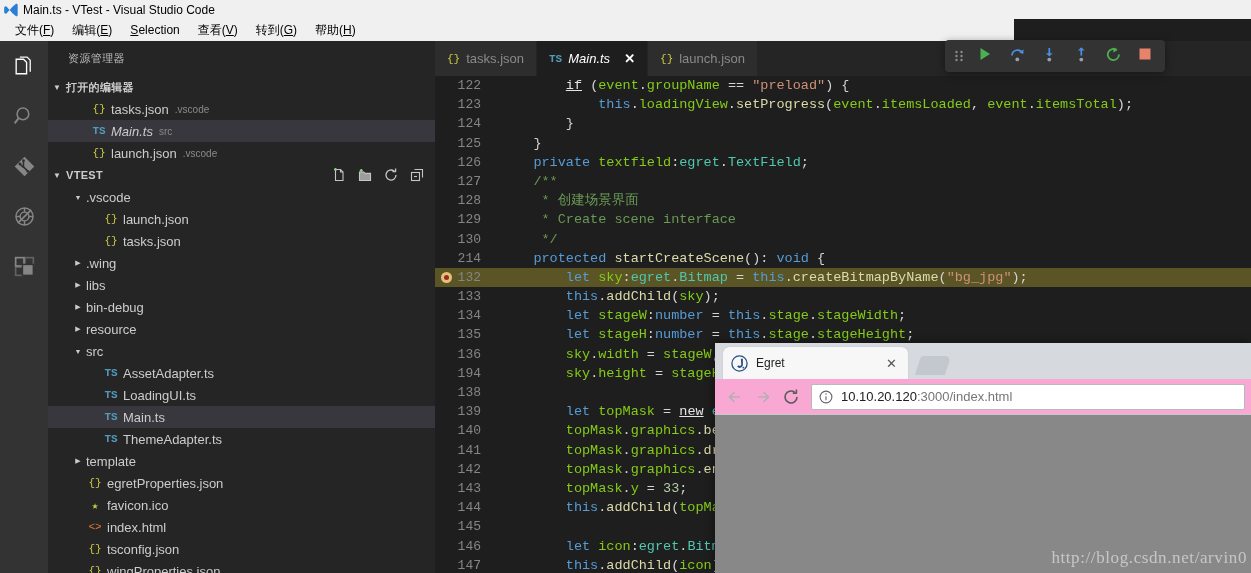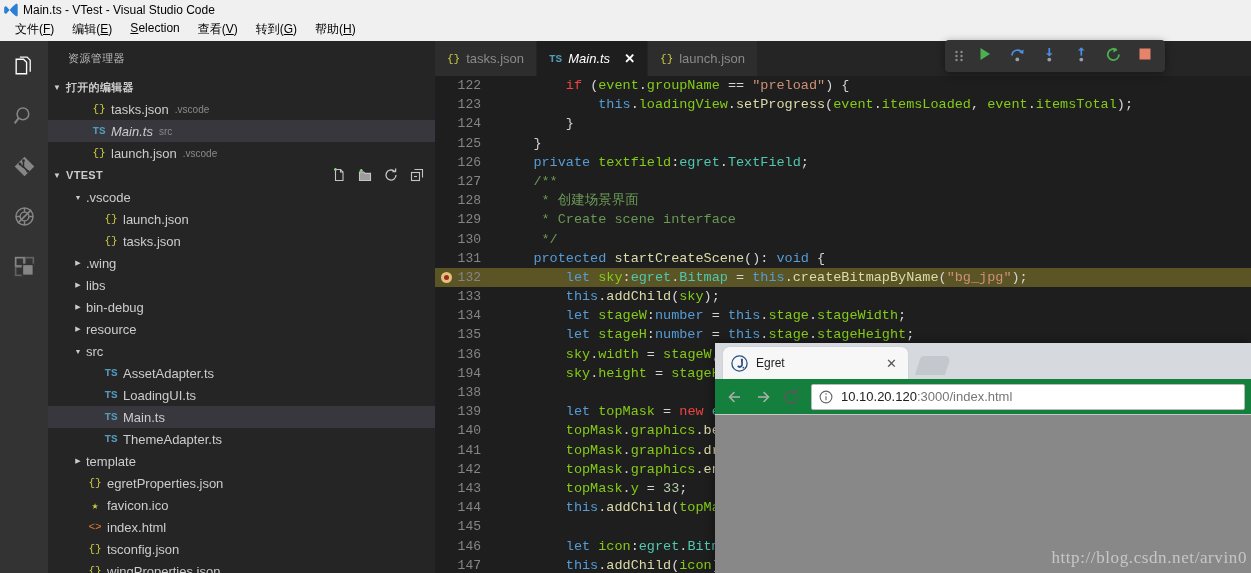--- a/index.html
+++ b/index.html
@@ -15,22 +15,22 @@
   
   .titlebar {
     position: absolute; top: 0; left: 0; width: 1251px; height: 19px;
     background: #f0f0f0; display: flex; align-items: center; padding-left: 3px; text-align: right;
   }
   .titlebar .logo { width: 16px; height: 16px; margin-right: 4px; flex: none; }
   .titlebar .ttl { font-size: 12px; color: #000; white-space: nowrap; }
 
   
   .menubar {
-    position: absolute; top: 19px; left: 0; width: 1251px; height: 22px;
-    background: #f0f0f0; display: flex; align-items: flex-start; padding-left: 6px;
+    position: absolute; top: 19px; left: 0; width: 1014px; height: 22px;
+    background: #f0f0f0; display: flex; align-items: center; padding-left: 6px;
   }
   .menubar .mi {
     font-size: 12px; color: #000; padding: 2px 9px; white-space: nowrap; cursor: default;
   }
   .menubar .mi u { text-decoration: underline; }
 
   
   .activitybar {
     position: absolute; top: 41px; left: 0; width: 48px; height: 532px;
     background: #333333;
@@ -134,21 +134,21 @@
   .bp {
     position: absolute; left: 6px; top: 4.5px; width: 11px; height: 11px;
     border-radius: 50%; background: #e5c07b; cursor: pointer;
     display: flex; align-items: center; justify-content: center;
   }
   .bp::after {
     content: ''; width: 5px; height: 5px; border-radius: 50%; background: #a0281e;
   }
   
   .k  { color: #569cd6; }  
-  .kp { color: #ef4444; }  
+  .kp { color: #e5e5e5; text-decoration: underline; }  
   .t  { color: #4ec9b0; }  
   .f  { color: #dcdcaa; }  
   .v  { color: #84cc16; }  
   .s  { color: #ce9178; }  
   .n  { color: #b5cea8; }  
   .c  { color: #6a9955; }  
   .p  { color: #d4d4d4; }  
 
   
   .browser {
@@ -167,21 +167,21 @@
   }
   .br-tab .fav { width: 17px; height: 17px; margin-right: 8px; flex: none; }
   .br-tab .tl { font-size: 12px; color: #222; flex: 1; white-space: nowrap; overflow: hidden; }
   .br-tab .x { font-size: 13px; color: #555; cursor: pointer; padding: 0 3px; }
   .br-newtab {
     position: absolute; left: 203px; top: 13px; width: 30px; height: 19px;
     background: #c3c8ce; border-radius: 3px 6px 0 0; transform: skewX(-18deg);
     cursor: pointer;
   }
   .br-toolbar {
-    height: 36px; background: #15803d; display: flex; align-items: center;
+    height: 36px; background: #f9a8d4; display: flex; align-items: center;
     padding: 0 6px; border-bottom: 1px solid #c8c8c8;
   }
   .nav-btn {
     width: 28px; height: 28px; display: flex; align-items: center; justify-content: center;
     cursor: pointer;
   }
   .omnibox {
     flex: 1; height: 26px; background: #ffffff; border: 1px solid #b9b9b9;
     border-radius: 2px; display: flex; align-items: center; padding: 0 7px;
     margin-left: 6px; overflow: hidden;
@@ -440,21 +440,21 @@
     <div class="code" id="code">
         <div class="cl"><span class="ln">122</span><span class="tx">        <span class="kp">if</span> <span class="p">(</span><span class="v">event</span><span class="p">.</span><span class="v">groupName</span> <span class="p">==</span> <span class="s">"preload"</span><span class="p">)</span> <span class="p">{</span></span></div>
         <div class="cl"><span class="ln">123</span><span class="tx">            <span class="k">this</span><span class="p">.</span><span class="v">loadingView</span><span class="p">.</span><span class="f">setProgress</span><span class="p">(</span><span class="v">event</span><span class="p">.</span><span class="v">itemsLoaded</span><span class="p">,</span> <span class="v">event</span><span class="p">.</span><span class="v">itemsTotal</span><span class="p">);</span></span></div>
         <div class="cl"><span class="ln">124</span><span class="tx">        <span class="p">}</span></span></div>
         <div class="cl"><span class="ln">125</span><span class="tx">    <span class="p">}</span></span></div>
         <div class="cl"><span class="ln">126</span><span class="tx">    <span class="k">private</span> <span class="v">textfield</span><span class="p">:</span><span class="t">egret</span><span class="p">.</span><span class="t">TextField</span><span class="p">;</span></span></div>
         <div class="cl"><span class="ln">127</span><span class="tx"><span class="c">    /**</span></span></div>
         <div class="cl"><span class="ln">128</span><span class="tx"><span class="c">     * 创建场景界面</span></span></div>
         <div class="cl"><span class="ln">129</span><span class="tx"><span class="c">     * Create scene interface</span></span></div>
         <div class="cl"><span class="ln">130</span><span class="tx"><span class="c">     */</span></span></div>
-        <div class="cl"><span class="ln">131</span><span class="tx">    <span class="k">protected</span> <span class="f">startCreateScene</span><span class="p">():</span> <span class="k">void</span> <span class="p">{</span></span></div>
+        <div class="cl"><span class="ln">214</span><span class="tx">    <span class="k">protected</span> <span class="f">startCreateScene</span><span class="p">():</span> <span class="k">void</span> <span class="p">{</span></span></div>
         <div class="cl hl"><span class="bp"></span><span class="ln">132</span><span class="tx">        <span class="k">let</span> <span class="v">sky</span><span class="p">:</span><span class="t">egret</span><span class="p">.</span><span class="t">Bitmap</span> <span class="p">=</span> <span class="k">this</span><span class="p">.</span><span class="f">createBitmapByName</span><span class="p">(</span><span class="s">"bg_jpg"</span><span class="p">);</span></span></div>
         <div class="cl"><span class="ln">133</span><span class="tx">        <span class="k">this</span><span class="p">.</span><span class="f">addChild</span><span class="p">(</span><span class="v">sky</span><span class="p">);</span></span></div>
         <div class="cl"><span class="ln">134</span><span class="tx">        <span class="k">let</span> <span class="v">stageW</span><span class="p">:</span><span class="k">number</span> <span class="p">=</span> <span class="k">this</span><span class="p">.</span><span class="v">stage</span><span class="p">.</span><span class="v">stageWidth</span><span class="p">;</span></span></div>
         <div class="cl"><span class="ln">135</span><span class="tx">        <span class="k">let</span> <span class="v">stageH</span><span class="p">:</span><span class="k">number</span> <span class="p">=</span> <span class="k">this</span><span class="p">.</span><span class="v">stage</span><span class="p">.</span><span class="v">stageHeight</span><span class="p">;</span></span></div>
         <div class="cl"><span class="ln">136</span><span class="tx">        <span class="v">sky</span><span class="p">.</span><span class="v">width</span> <span class="p">=</span> <span class="v">stageW</span><span class="p">;</span></span></div>
         <div class="cl"><span class="ln">194</span><span class="tx">        <span class="v">sky</span><span class="p">.</span><span class="v">height</span> <span class="p">=</span> <span class="v">stageH</span><span class="p">;</span></span></div>
         <div class="cl"><span class="ln">138</span><span class="tx"></span></div>
         <div class="cl"><span class="ln">139</span><span class="tx">        <span class="k">let</span> <span class="v">topMask</span> <span class="p">=</span> <span class="kp">new</span> <span class="t">egret</span><span class="p">.</span><span class="t">Shape</span><span class="p">();</span></span></div>
         <div class="cl"><span class="ln">140</span><span class="tx">        <span class="v">topMask</span><span class="p">.</span><span class="v">graphics</span><span class="p">.</span><span class="f">beginFill</span><span class="p">(</span><span class="n">0x000000</span><span class="p">,</span> <span class="n">0.5</span><span class="p">);</span></span></div>
         <div class="cl"><span class="ln">141</span><span class="tx">        <span class="v">topMask</span><span class="p">.</span><span class="v">graphics</span><span class="p">.</span><span class="f">drawRect</span><span class="p">(</span><span class="n">0</span><span class="p">,</span> <span class="n">0</span><span class="p">,</span> <span class="v">stageW</span><span class="p">,</span> <span class="n">172</span><span class="p">);</span></span></div>

